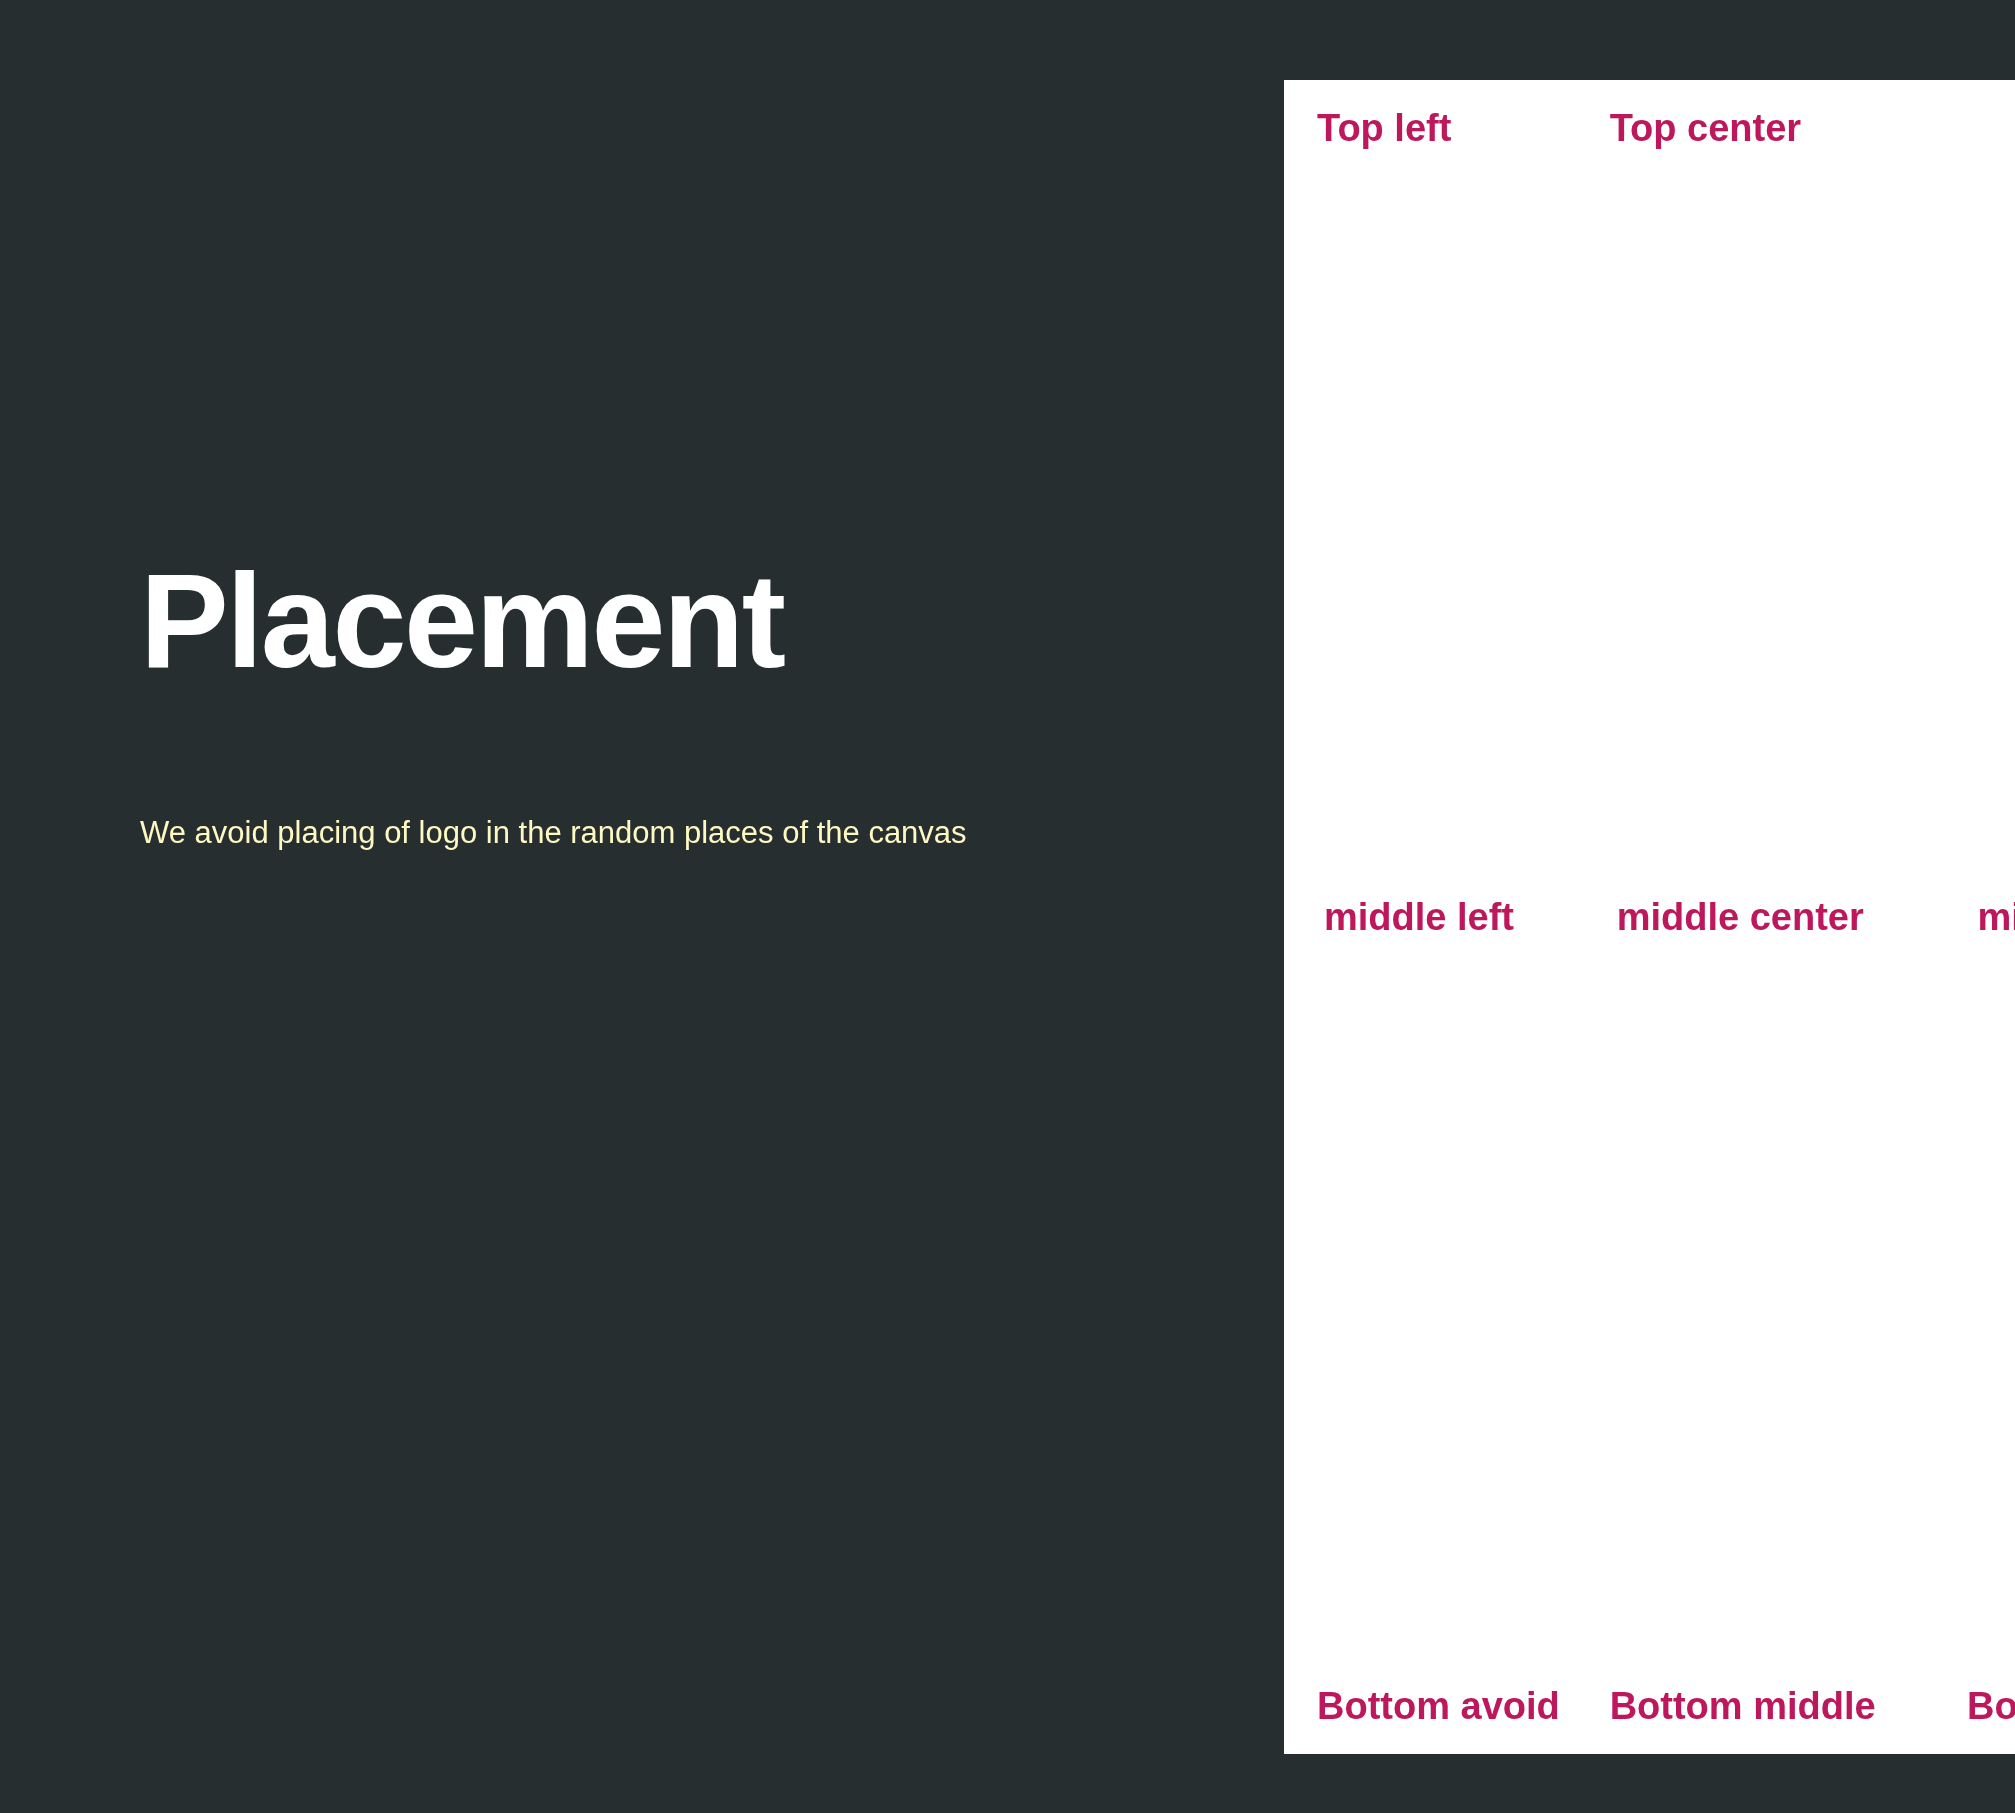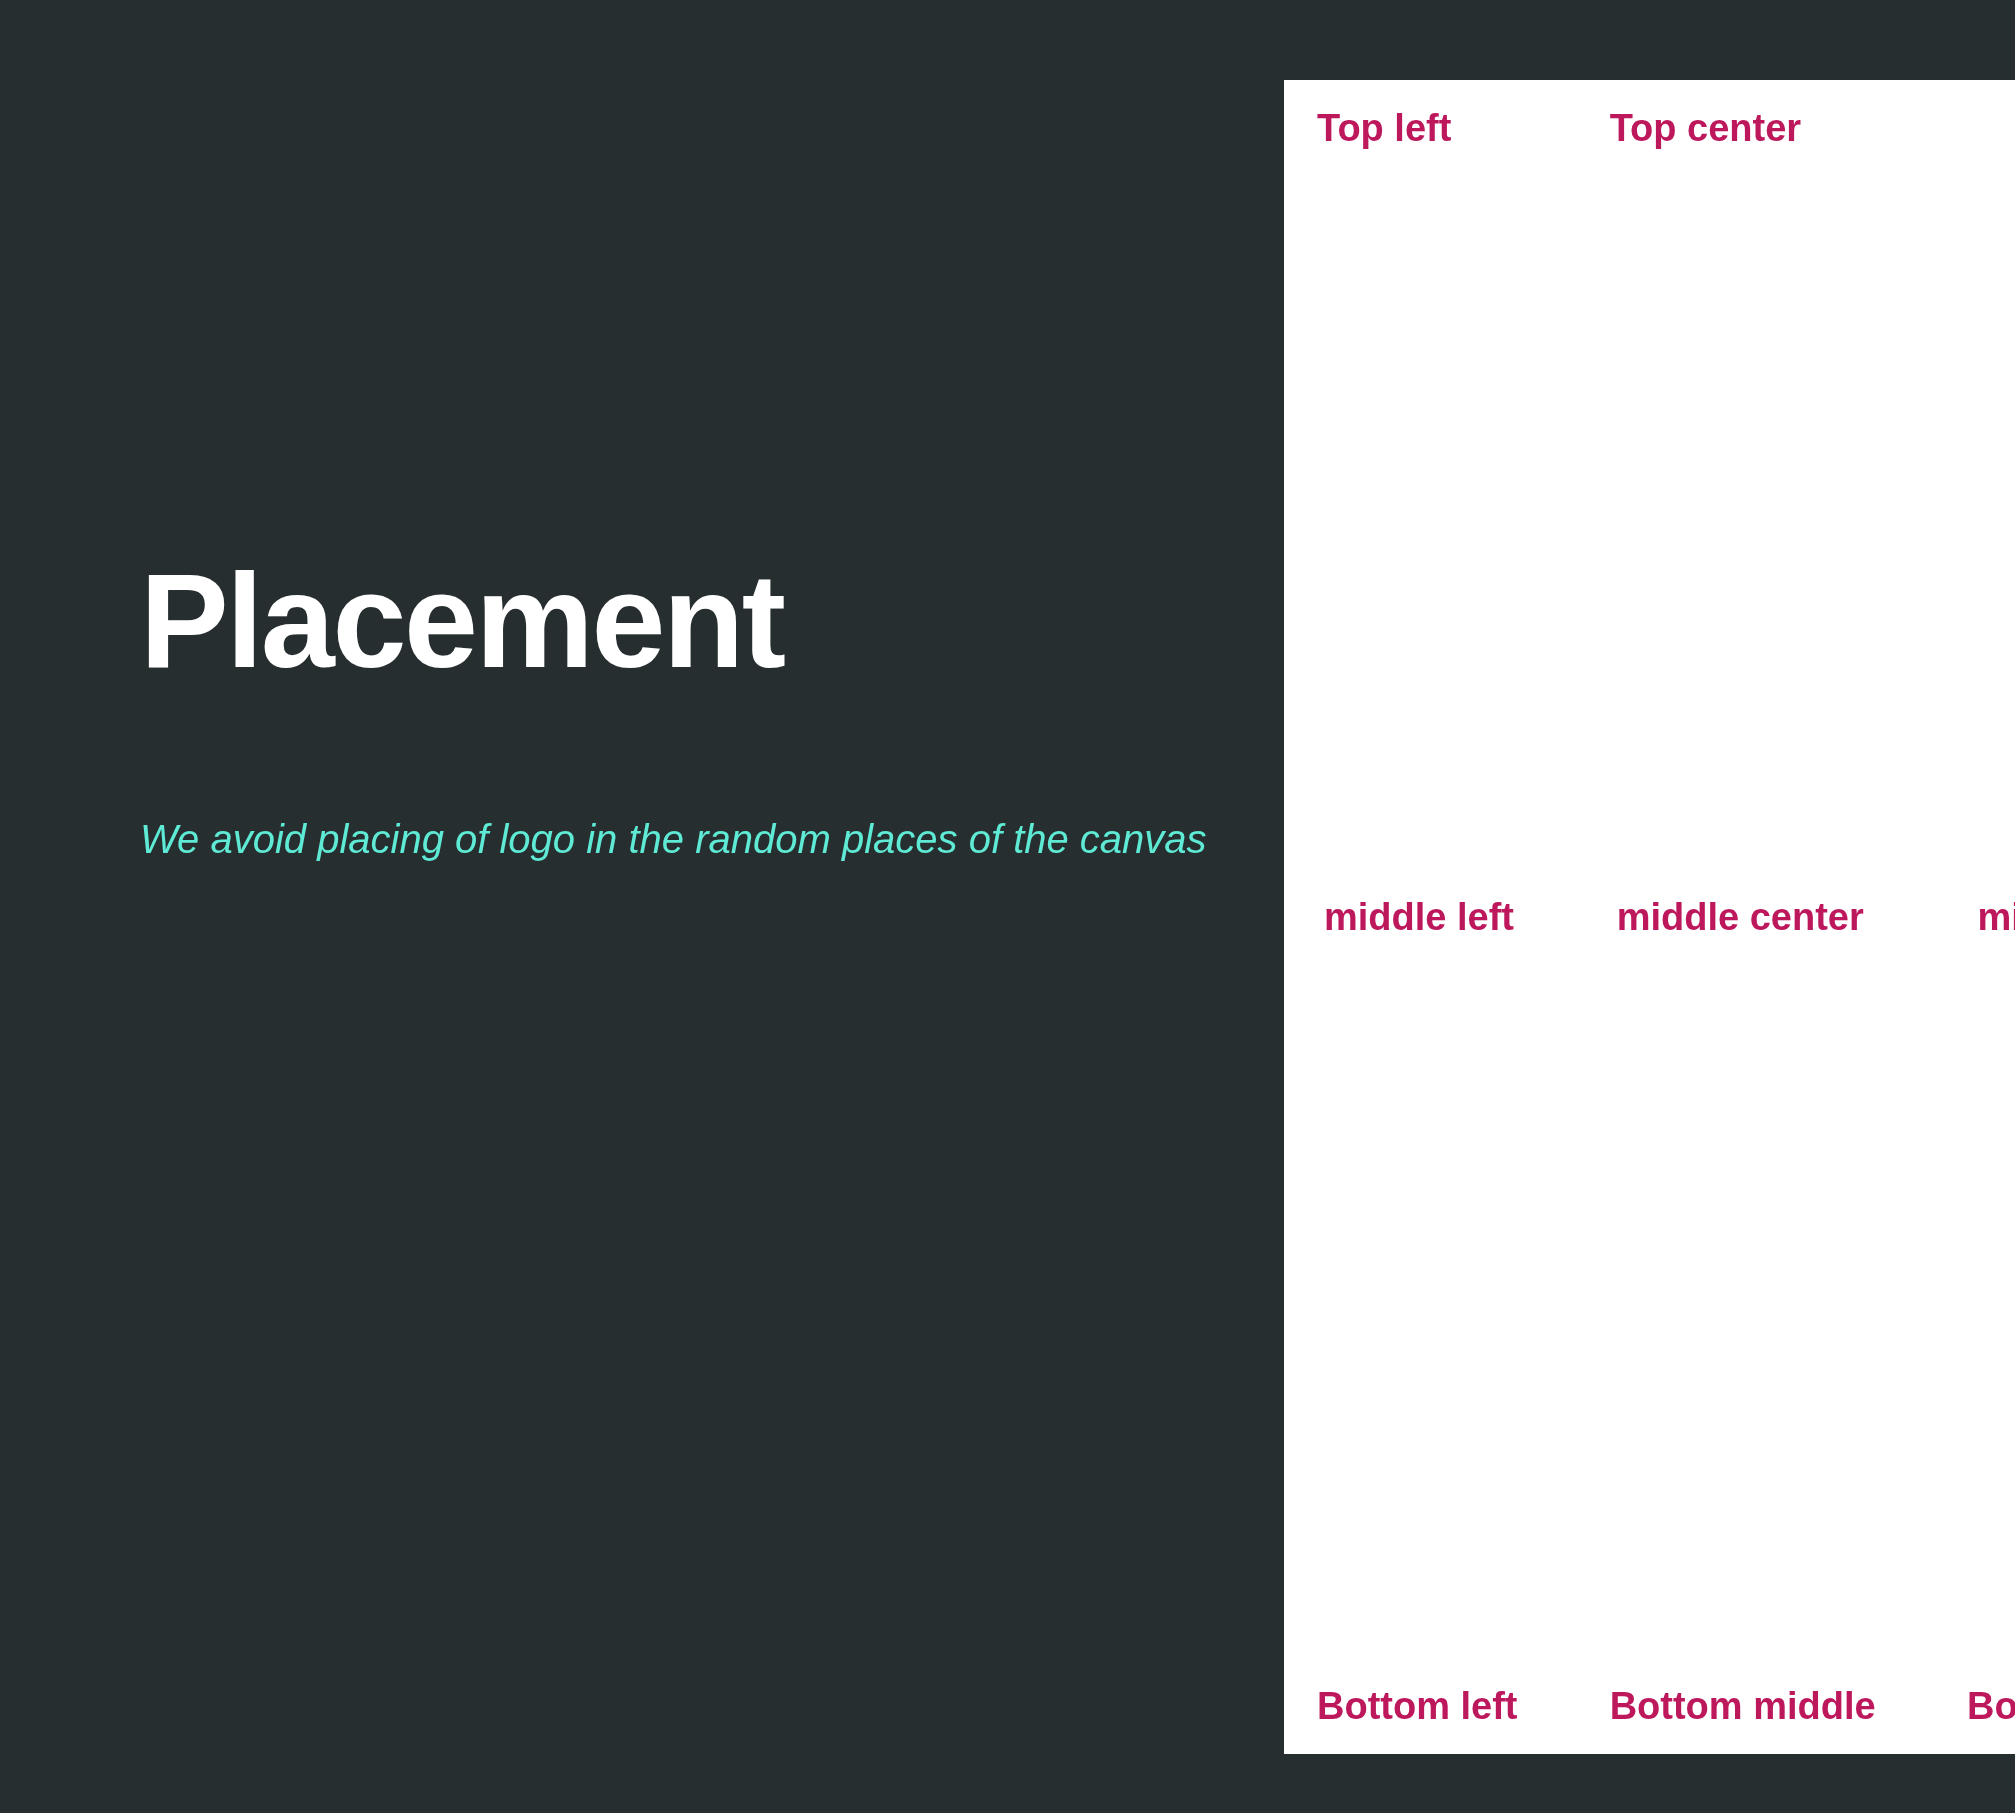--- a/index.html
+++ b/index.html
@@ -29,27 +29,26 @@
     font-weight: 700;
     line-height: 1.06;
     color: #FFFFFF;
     letter-spacing: -2.4px;
     margin: 0;
     white-space: nowrap;
   }
   #page-subtitle {
     margin: 0;
     margin-top: 121px;
-    font-size: 40px;
+    font-size: 31px;
     line-height: 1.32;
-    color: #5eead4;
+    color: #fef9c3;
     font-weight: 400;
     text-align: justify;
     text-align-last: left;
-    font-style: italic;
   }
 
   
   .panel {
     position: absolute;
     background: #FFFFFF;
     box-sizing: border-box;
     overflow: hidden;
   }
   #panel-labels {
@@ -111,21 +110,21 @@
         <span class="pos-label">middle left</span>
       </div>
       <div class="cell r-middle c-center">
         <span class="pos-label">middle center</span>
       </div>
       <div class="cell r-middle c-right">
         <span class="pos-label">middle right</span>
       </div>
 
       <div class="cell r-bottom c-left">
-        <span class="pos-label">Bottom left</span>
+        <span class="pos-label">Bottom avoid</span>
       </div>
       <div class="cell r-bottom c-center">
         <span class="pos-label">Bottom middle</span>
       </div>
       <div class="cell r-bottom c-right">
         <span class="pos-label">Bottom right</span>
       </div>
 
     </div>
   </div>

